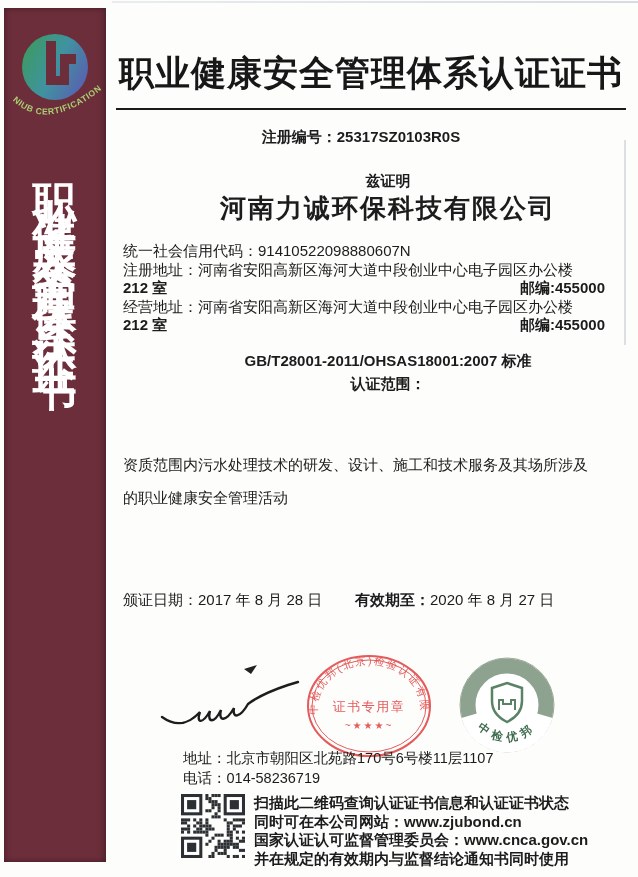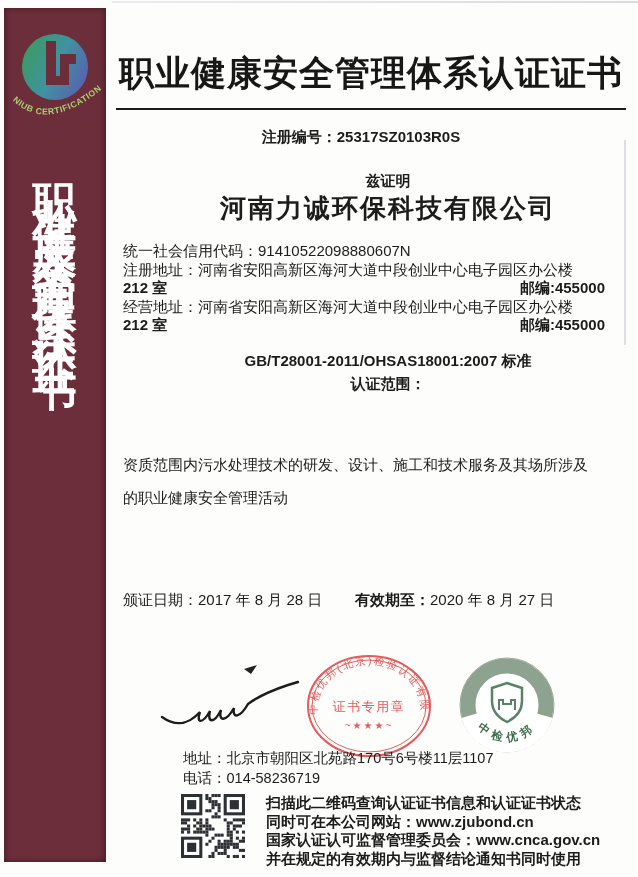--- a/index.html
+++ b/index.html
@@ -32,21 +32,21 @@
   .scope { position:absolute; left:17px; top:448px; width:508px; font-size:15px; line-height:33px; }
   .dates { position:absolute; left:17px; top:591px; width:505px; font-size:15px; white-space:nowrap; }
   .dates .valid { position:absolute; left:232px; top:0; }
   .dates .valid b { font-weight:700; }
   
   .sig { position:absolute; left:52px; top:660px; }
   .red-seal { position:absolute; left:198px; top:650px; }
   .green-seal { position:absolute; left:352px; top:656px; }
   
   .footer-addr { position:absolute; left:77px; top:749px; font-size:14.5px; line-height:19.5px; white-space:nowrap; }
-  .qr-block { position:absolute; left:75px; top:794px; display:flex; align-items:flex-start;gap:12px; }
+  .qr-block { position:absolute; left:75px; top:794px; display:flex; align-items:flex-start; }
   .qr-svg { flex:0 0 auto; }
   .qr-captions { margin-left:9px; font-size:15px; font-weight:700; line-height:18.5px; white-space:nowrap; }
   
   .scan-top { position:absolute; top:1px; left:112px; right:0; height:2px;
     background:linear-gradient(to right,#dadee4,#b9c0cc); opacity:.55; }
   .scan-scratch { position:absolute; left:624px; top:140px; width:1.5px; height:205px; background:#b6bcc6; opacity:.45; }
   
   svg text { font-family:"Liberation Sans","DejaVu Sans",sans-serif; }
   .red-ink { fill:var(--seal-red,#e14a4a); }
   .red-line { stroke:var(--seal-red,#e14a4a); fill:none; }

